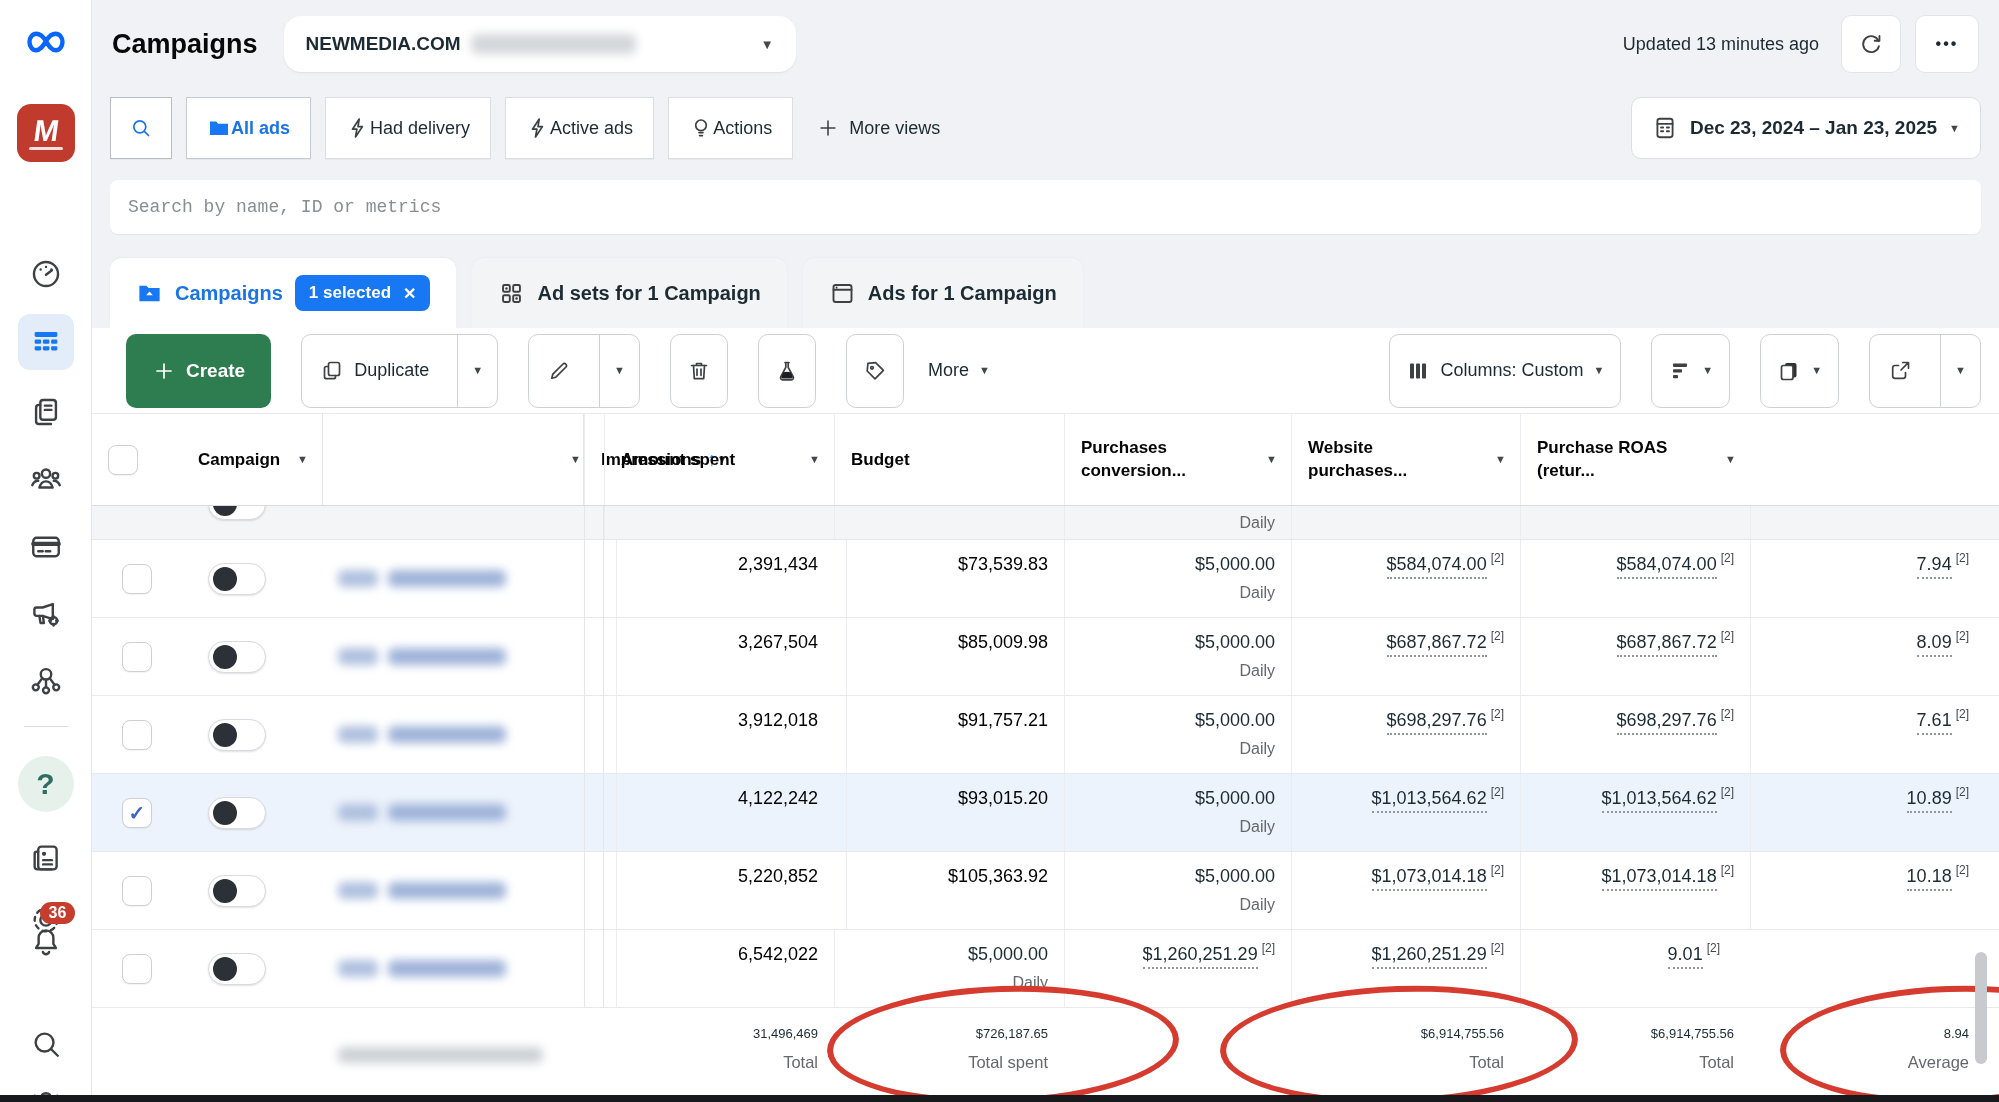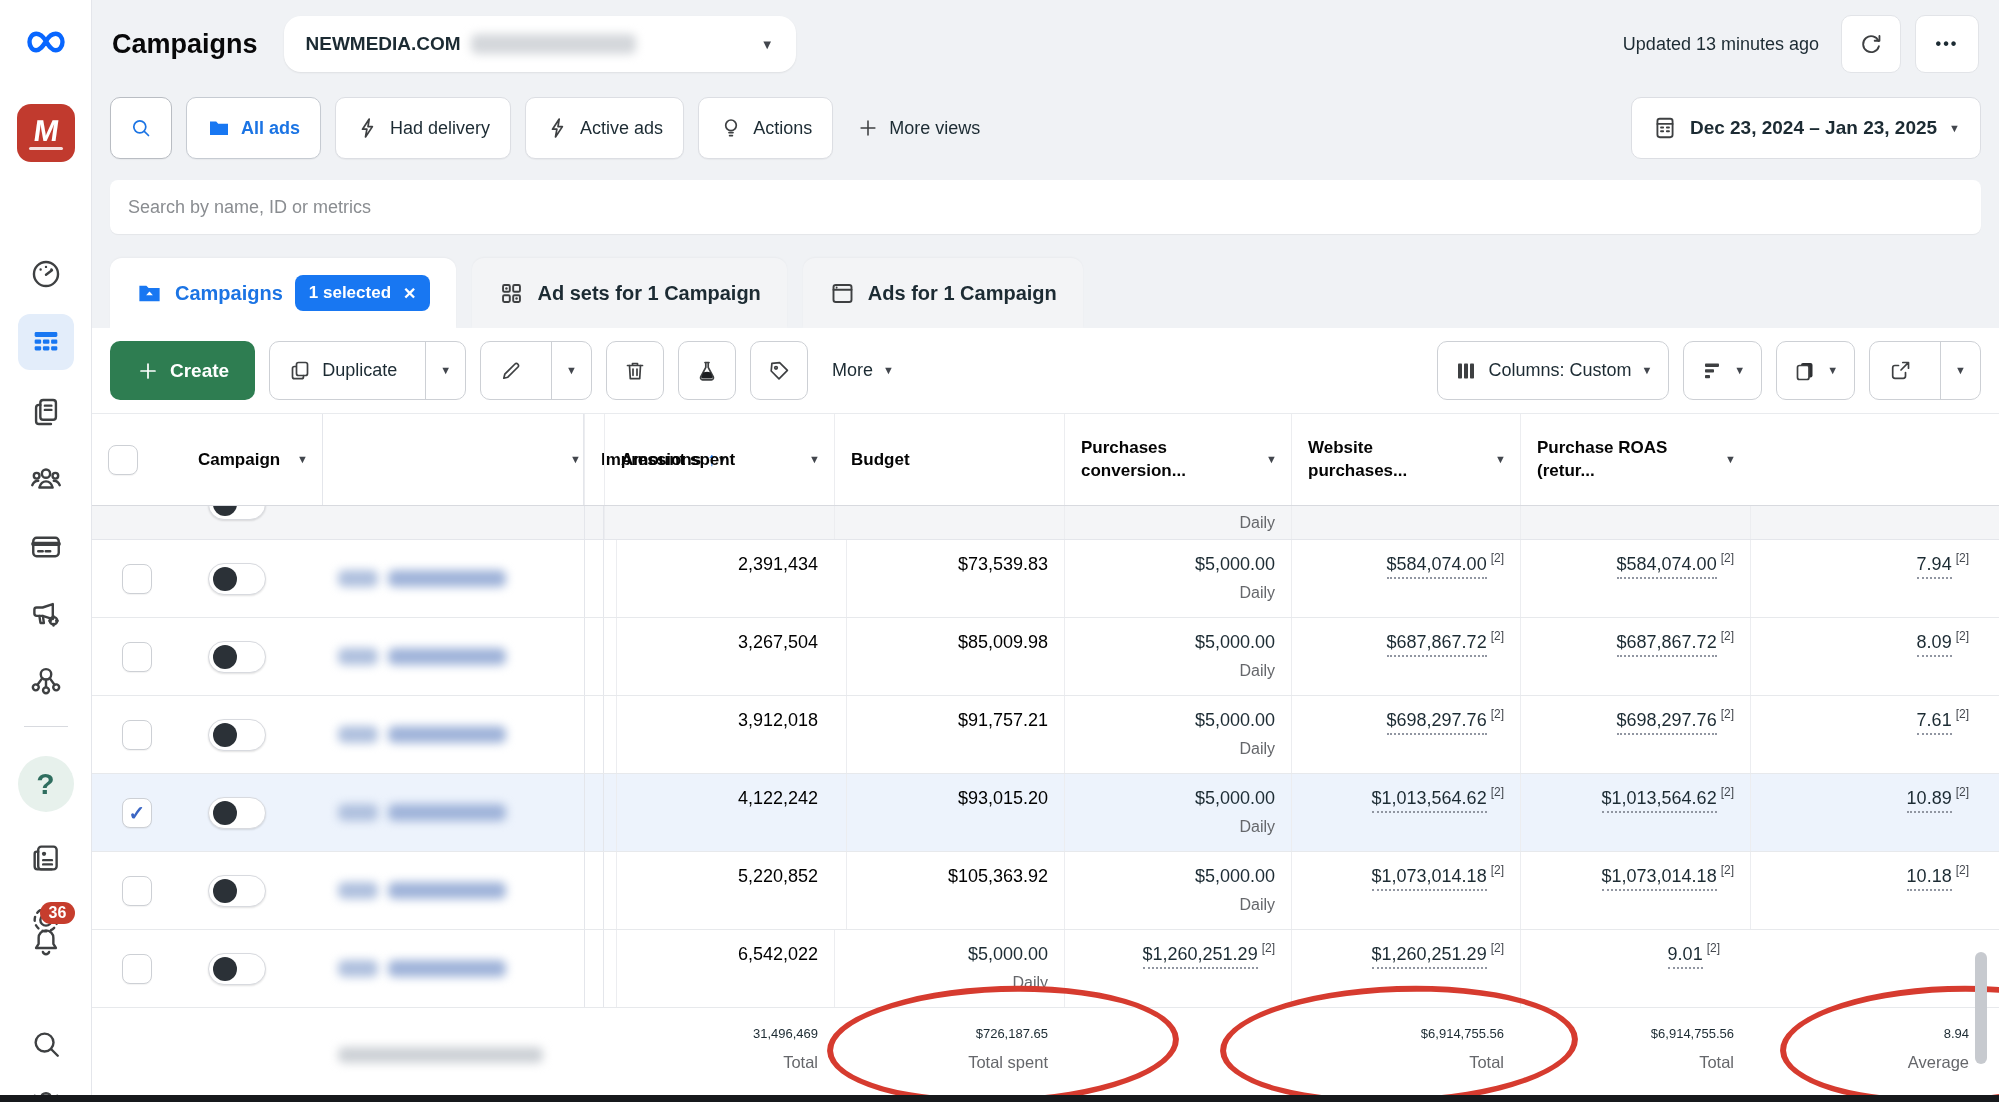--- a/index.html
+++ b/index.html
@@ -35,45 +35,45 @@
   .top-right { margin-left:auto; display:flex; align-items:center; gap:14px; }
   .updated { font-size:18px; color:#1C2B33; margin-right:8px; }
   .btn { background:#fff; border:1px solid #E2E4E8; border-radius:10px; display:flex; align-items:center; justify-content:center; cursor:pointer; }
   .icon-btn { width:60px; height:58px; }
   .icon-btn svg { width:26px; height:26px; }
   .review-btn { height:58px; padding:0 26px; font-size:18px; font-weight:bold; color:#A9ADB3; }
   .dots-btn { width:64px; height:58px; font-size:16px; letter-spacing:2px; color:#1C2B33; font-weight:bold; }
 
   
   .filterbar { height:80px; display:flex; align-items:center; padding:0 18px; gap:14px; }
-  .fbtn { height:62px; background:#fff; border:1px solid #DCDEE3; border-radius:10px; display:flex; align-items:center; padding:0 20px; gap:10px; font-size:18px; color:#1C2B33; cursor:pointer; box-shadow:0 1px 1px rgba(0,0,0,.04);text-align:right; }
+  .fbtn { height:62px; background:#fff; border:1px solid #DCDEE3; border-radius:0; display:flex; align-items:center; padding:0 20px; font-size:18px; color:#1C2B33; cursor:pointer; box-shadow:0 1px 1px rgba(0,0,0,.04);text-align:right; }
   .fbtn svg { width:24px; height:24px; }
   .fbtn.square { width:62px; padding:0; justify-content:center; border-color:#B9BDC3; }
   .fbtn.active { font-weight:bold; color:#1B74E4; border-color:#C6CBD2; }
   .ghost-btn { display:flex; align-items:center; gap:10px; font-size:18px; color:#1C2B33; padding:0 10px; cursor:pointer; background:none; border:none; font-family:inherit; }
   .date-btn { margin-left:auto; height:62px; background:#fff; border:1px solid #DCDEE3; border-radius:10px; display:flex; align-items:center; gap:12px; padding:0 20px; font-size:19px; font-weight:bold; color:#1C2B33; cursor:pointer; }
   .date-btn svg { width:26px; height:26px; }
 
   
   .searchbar { margin:12px 18px 0; }
-  .searchbar input { width:100%; height:54px; border:none; border-radius:8px; background:#fff; font-size:18px; font-family:Liberation Sans, sans-serif; color:#1C2B33; padding:0 18px; box-shadow:0 1px 1px rgba(0,0,0,.05); }
+  .searchbar input { width:100%; height:54px; border:none; border-radius:8px; background:#fff; font-size:18px; font-family:Liberation Mono, monospace; color:#1C2B33; padding:0 18px; box-shadow:0 1px 1px rgba(0,0,0,.05); }
   .searchbar input::placeholder { color:#8A8D91; }
 
   
   .tabsrow { margin-top:24px; padding:0 18px; display:flex; gap:16px; align-items:flex-end; height:70px; }
   .tab { height:70px; border-radius:12px 12px 0 0; display:flex; align-items:center; gap:12px; padding:0 26px; font-size:20px; font-weight:bold; color:#1C2B33; background:#F3F4F6; cursor:pointer; box-shadow:0 -1px 2px rgba(0,0,0,.03); }
   .tab svg { width:27px; height:27px; }
   .tab.active { background:#fff; color:#1B74E4; }
   .sel-badge { display:flex; align-items:center; gap:12px; background:#1877F2; color:#fff; font-size:17px; font-weight:bold; border-radius:8px; padding:8px 14px; }
   .sel-badge .x { font-size:16px; cursor:pointer; }
 
   
   .contentcard { background:#fff; flex:1; display:flex; flex-direction:column; min-height:0; }
   .toolbar { height:86px; display:flex; align-items:center; padding:0 18px; gap:14px; border-bottom:1px solid #E9EBEE; }
-  .tbtn { height:59px; background:#fff; border:1px solid #CDD0D5; border-radius:10px; display:flex; align-items:center; padding:0 16px; gap:10px; font-size:18px; color:#1C2B33; cursor:pointer; }
+  .tbtn { height:74px; background:#fff; border:1px solid #CDD0D5; border-radius:10px; display:flex; align-items:center; padding:0 16px; gap:10px; font-size:18px; color:#1C2B33; cursor:pointer;margin-left:16px; }
   .tbtn svg { width:24px; height:24px; }
   .tbtn.icon-only { width:58px; padding:0; justify-content:center; }
   .create-btn { background:#2E7D51; border:none; color:#fff; font-weight:bold; padding:0 26px; font-size:19px; }
   .split { padding:0; }
   .split .seg { display:flex; align-items:center; gap:10px; padding:0 18px; height:100%; }
   .split .seg + .seg { border-left:1px solid #CDD0D5; padding:0 14px; }
   .spacer { flex:1; }
 
   
   .tablewrap { flex:1; display:flex; flex-direction:column; min-height:0; overflow:hidden; position:relative; }

